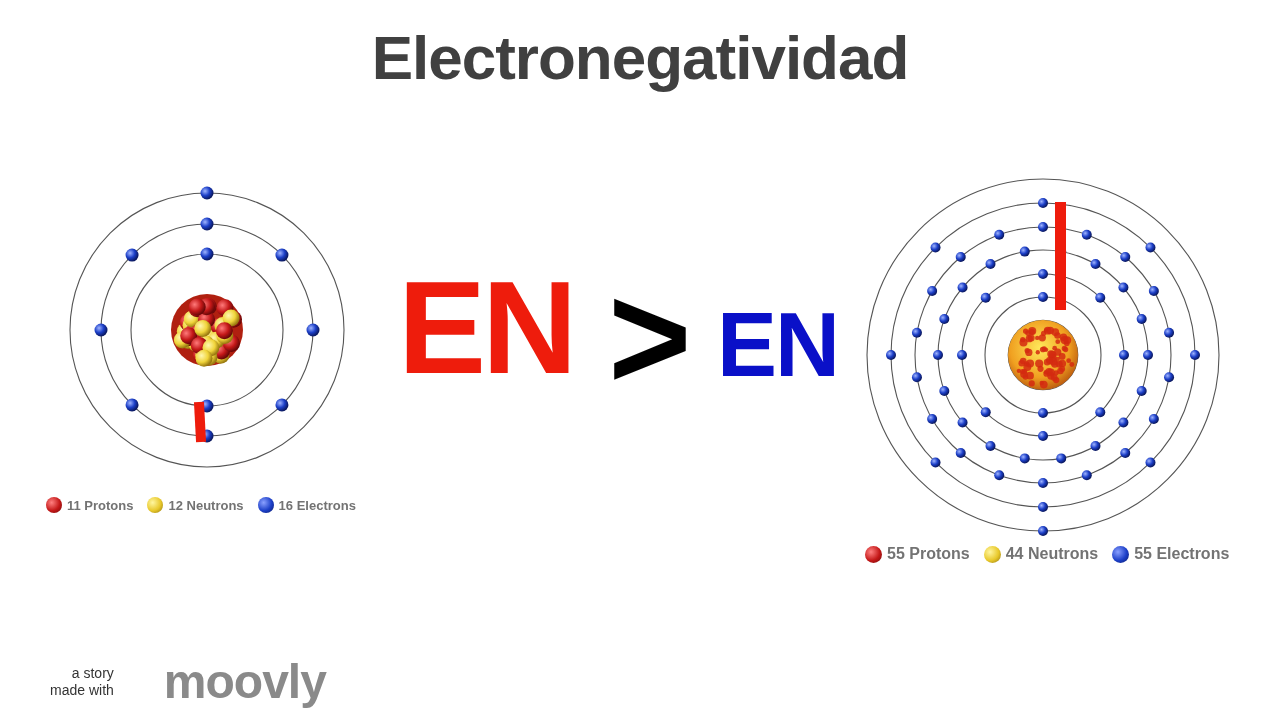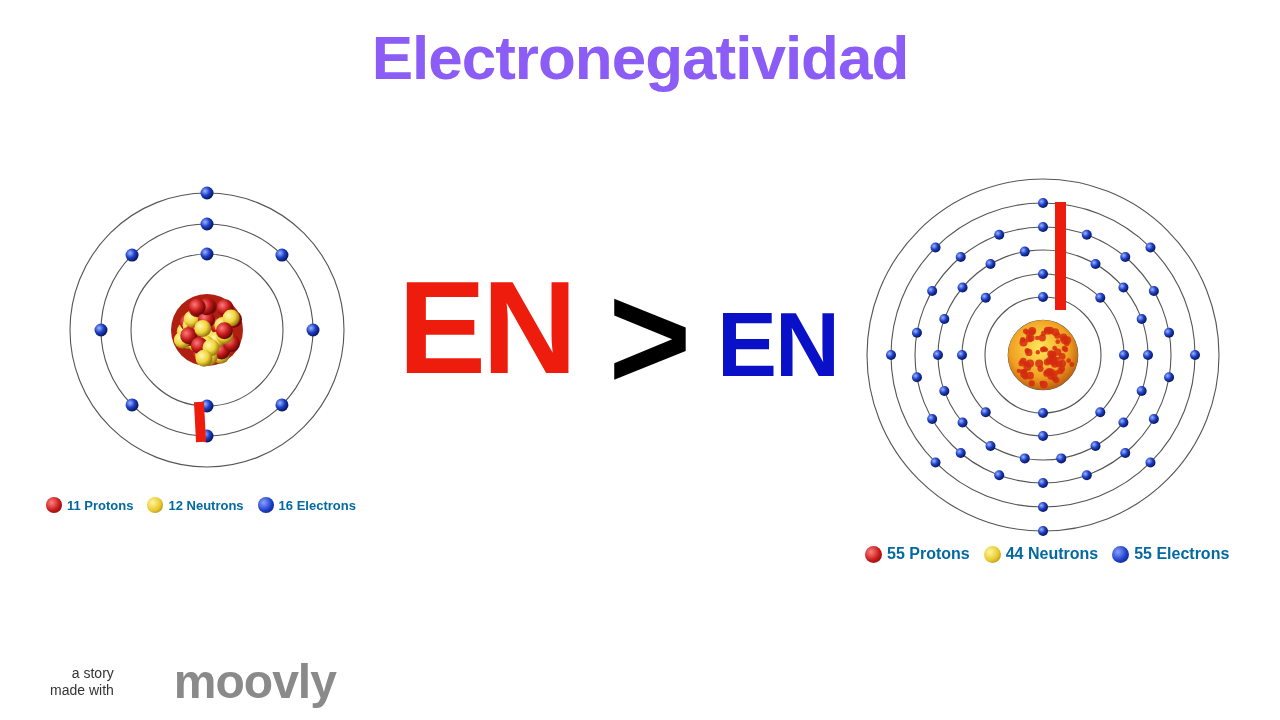--- a/index.html
+++ b/index.html
@@ -1,26 +1,26 @@
 <!DOCTYPE html>
 <html><head>
 <meta charset="utf-8">
 <style>
   html, body { margin:0; padding:0; }
   body { width:1280px; height:720px; background:#ffffff; position:relative; overflow:hidden; font-family:"Liberation Sans", sans-serif; }
-  .title { position:absolute; left:0; top:22px; width:1280px; text-align:center; font-family:"Liberation Sans", sans-serif; font-weight:700; font-size:62px; color:#8b5cf6; letter-spacing:-1px; }
+  .title { position:absolute; left:0; top:22px; width:1280px; text-align:center; font-family:"Liberation Sans", sans-serif; font-weight:700; font-size:62px; color:#404040; letter-spacing:-1px; }
   svg.atom { position:absolute; }
-  .legend { position:absolute; display:flex; align-items:center; font-family:"Liberation Sans", sans-serif; font-weight:700; color:#0369a1; }
+  .legend { position:absolute; display:flex; align-items:center; font-family:"Liberation Sans", sans-serif; font-weight:700; color:#737373; }
   .legend .item { display:flex; align-items:center; margin-right:14px; }
   .legend .ball { border-radius:50%; margin-right:5px; }
   .en-big { position:absolute; left:398px; top:262px; font-family:"Liberation Sans", sans-serif; font-weight:700; font-size:132px; line-height:1; color:#ee1c0c; letter-spacing:-4px; }
   .gt { position:absolute; left:606px; top:262px; font-family:"Liberation Sans", sans-serif; font-weight:700; font-size:150px; line-height:1; color:#000; transform:scaleX(0.95); }
   .en-small { position:absolute; left:717px; top:300px; font-family:"Liberation Sans", sans-serif; font-weight:700; font-size:90px; line-height:1; color:#0a10c8; letter-spacing:-2px; }
   .brand { position:absolute; left:50px; top:658px; display:flex; align-items:center; }
-  .brand .caption { text-align:right; font-family:"Liberation Sans", sans-serif; font-size:14px; line-height:17px; color:#333; margin-right:20px; }
+  .brand .caption { text-align:right; font-family:"Liberation Sans", sans-serif; font-size:14px; line-height:17px; color:#333; margin-right:10px; }
   .brand .logo { font-family:"Liberation Sans", sans-serif; font-weight:700; font-size:48px; color:#8a8a8a; letter-spacing:-1px; line-height:1;margin-left:40px; }
 </style>
 </head>
 <body>
 
 <div class="title">Electronegatividad</div>
 
 <svg class="atom" id="atom-0" style="left:40px; top:170px;" width="340" height="320" viewBox="40 170 340 320">
     <defs>
       <radialGradient id="ge0" cx="35%" cy="35%" r="65%">

